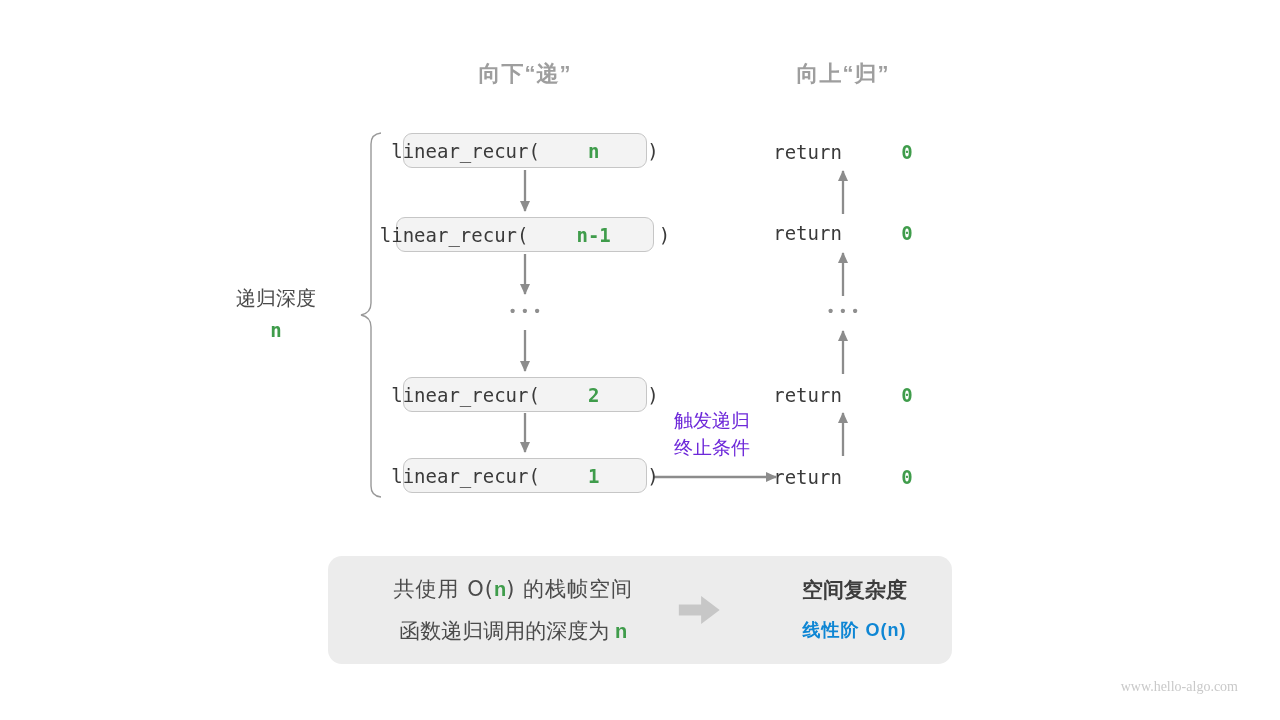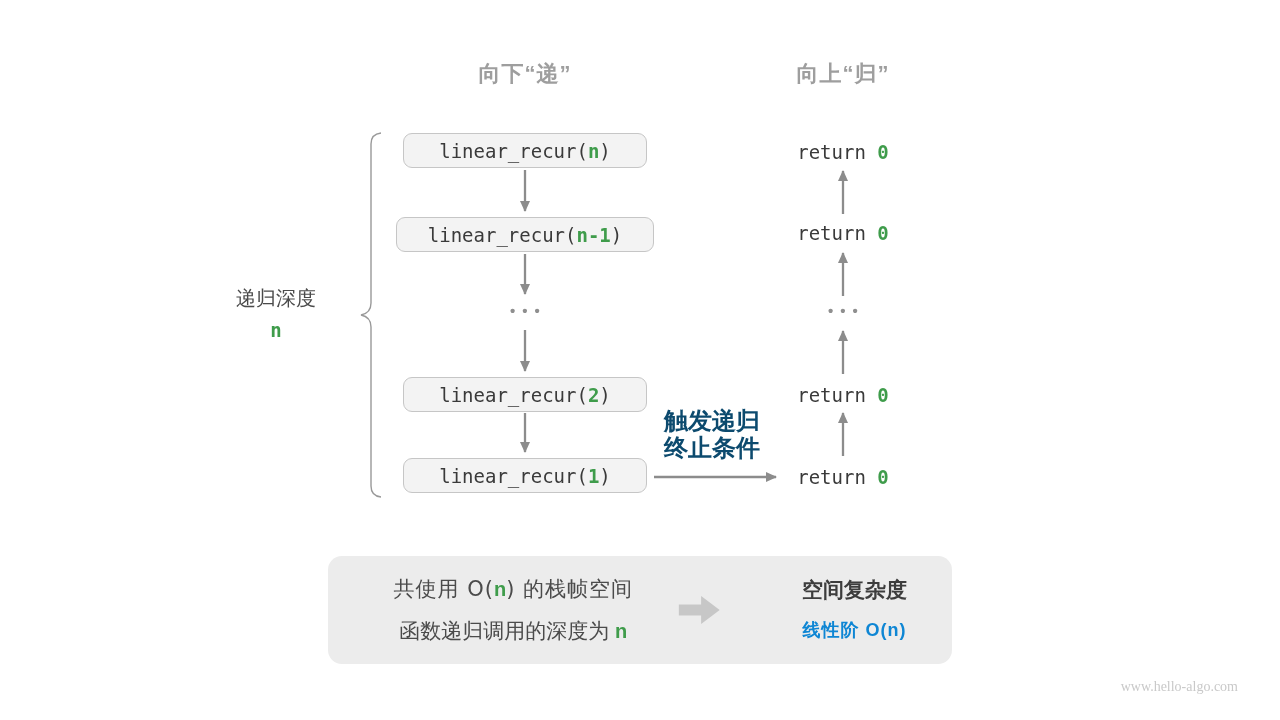--- a/index.html
+++ b/index.html
@@ -18,20 +18,21 @@
     font-weight: bold;
     color: #9e9e9e;
     letter-spacing: 1px;
   }
 
   .code {
     font-family: "DejaVu Sans Mono", "Liberation Mono", monospace;
     font-size: 19px;
     color: #3a3a3a;
     white-space: pre;
+    gap: 48px;
   }
   .green { color: #3f9c4b; font-weight: bold; }
 
   .call-box {
     height: 33px;
     background: #f3f3f3;
     border: 1px solid #c6c6c6;
     border-radius: 9px;
     display: flex;
     align-items: center;
@@ -59,23 +60,23 @@
     line-height: 30px;
   }
   .depth-value {
     font-family: "DejaVu Sans Mono", monospace;
     font-size: 19px;
     font-weight: bold;
     color: #3f9c4b;
   }
 
   .trigger-label {
-    font-size: 24px;
-    font-weight: bold;
-    color: #0c4a6e;
+    font-size: 19px;
+    font-weight: normal;
+    color: #6d28d9;
     line-height: 27px;
   }
 
   .summary-panel {
     left: 328px; top: 556px;
     width: 624px; height: 108px;
     background: #ececec;
     border-radius: 14px;
     display: flex;
     align-items: center;

